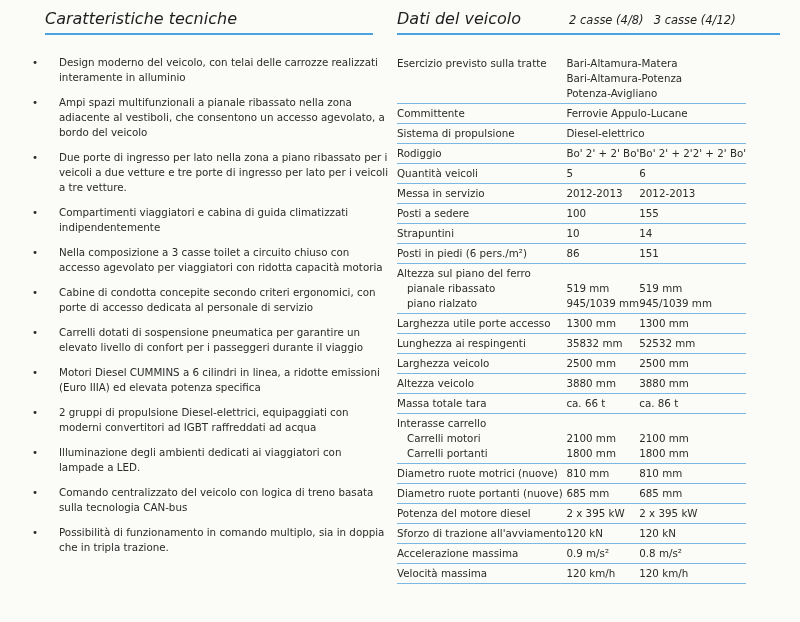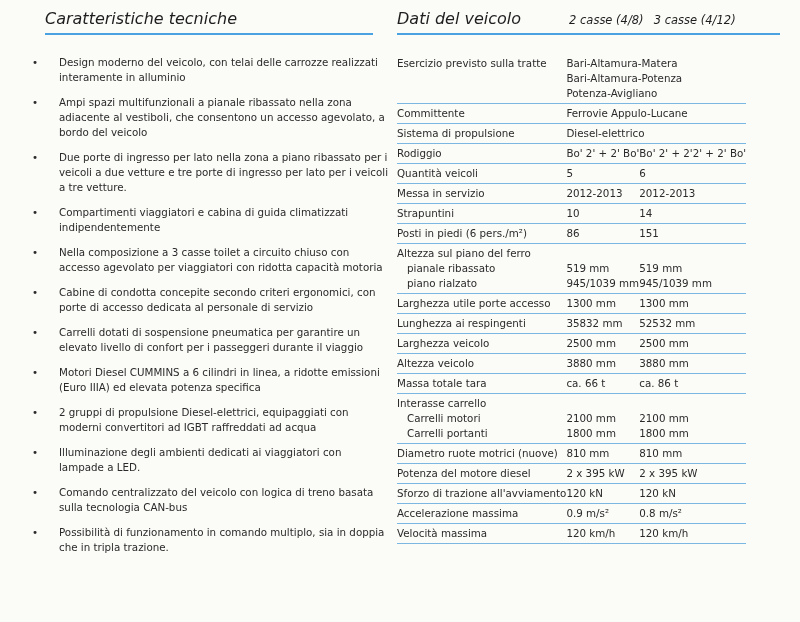--- a/index.html
+++ b/index.html
@@ -74,20 +74,25 @@
           <td class="k">Quantità veicoli</td>
           <td class="v1">5</td>
           <td>6</td>
         </tr>
     <tr class="row">
           <td class="k">Messa in servizio</td>
           <td class="v1">2012-2013</td>
           <td>2012-2013</td>
         </tr>
     <tr class="row">
+          <td class="k">Posti a sedere</td>
+          <td class="v1">100</td>
+          <td>155</td>
+        </tr>
+    <tr class="row">
           <td class="k">Strapuntini</td>
           <td class="v1">10</td>
           <td>14</td>
         </tr>
     <tr class="row">
           <td class="k">Posti in piedi (6 pers./m²)</td>
           <td class="v1">86</td>
           <td>151</td>
         </tr>
     <tr class="row">
@@ -148,20 +153,25 @@
             <div>2100 mm</div>
             <div>1800 mm</div>
           </td>
         </tr>
     <tr class="row">
           <td class="k">Diametro ruote motrici (nuove)</td>
           <td class="v1">810 mm</td>
           <td>810 mm</td>
         </tr>
     <tr class="row">
+          <td class="k">Diametro ruote portanti (nuove)</td>
+          <td class="v1">685 mm</td>
+          <td>685 mm</td>
+        </tr>
+    <tr class="row">
           <td class="k">Potenza del motore diesel</td>
           <td class="v1">2 x 395 kW</td>
           <td>2 x 395 kW</td>
         </tr>
     <tr class="row">
           <td class="k">Sforzo di trazione all'avviamento</td>
           <td class="v1">120 kN</td>
           <td>120 kN</td>
         </tr>
     <tr class="row">

